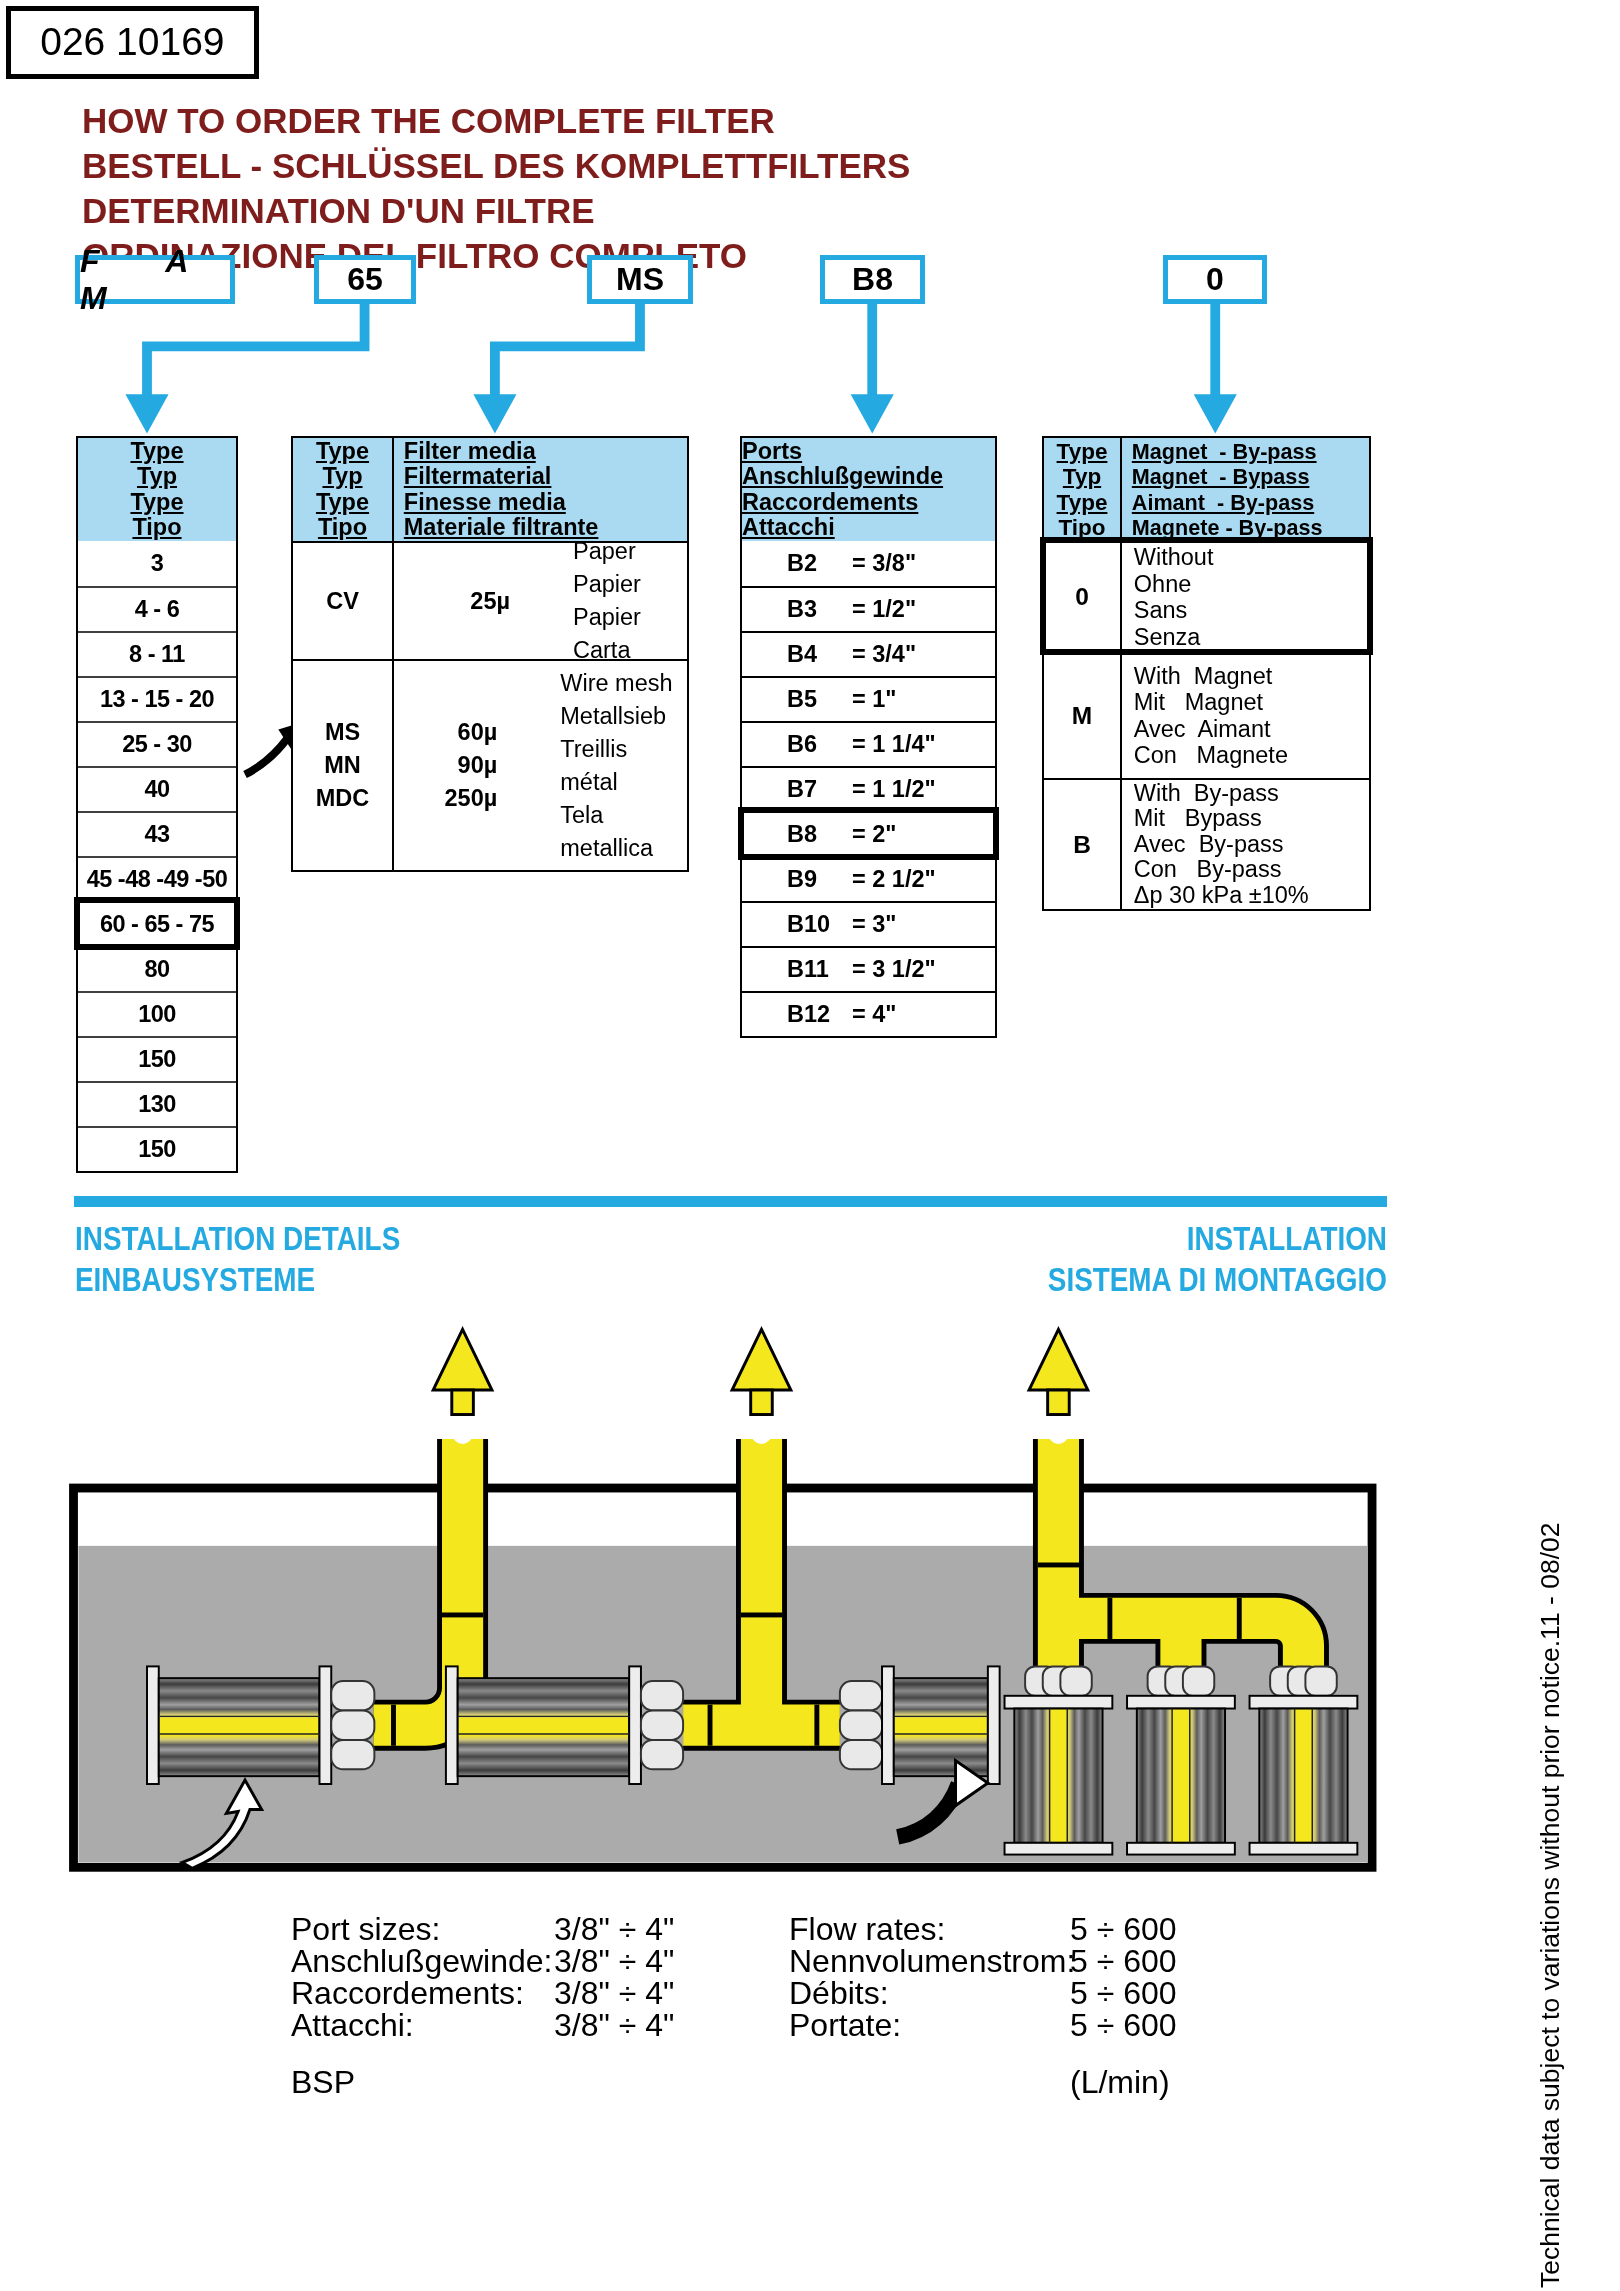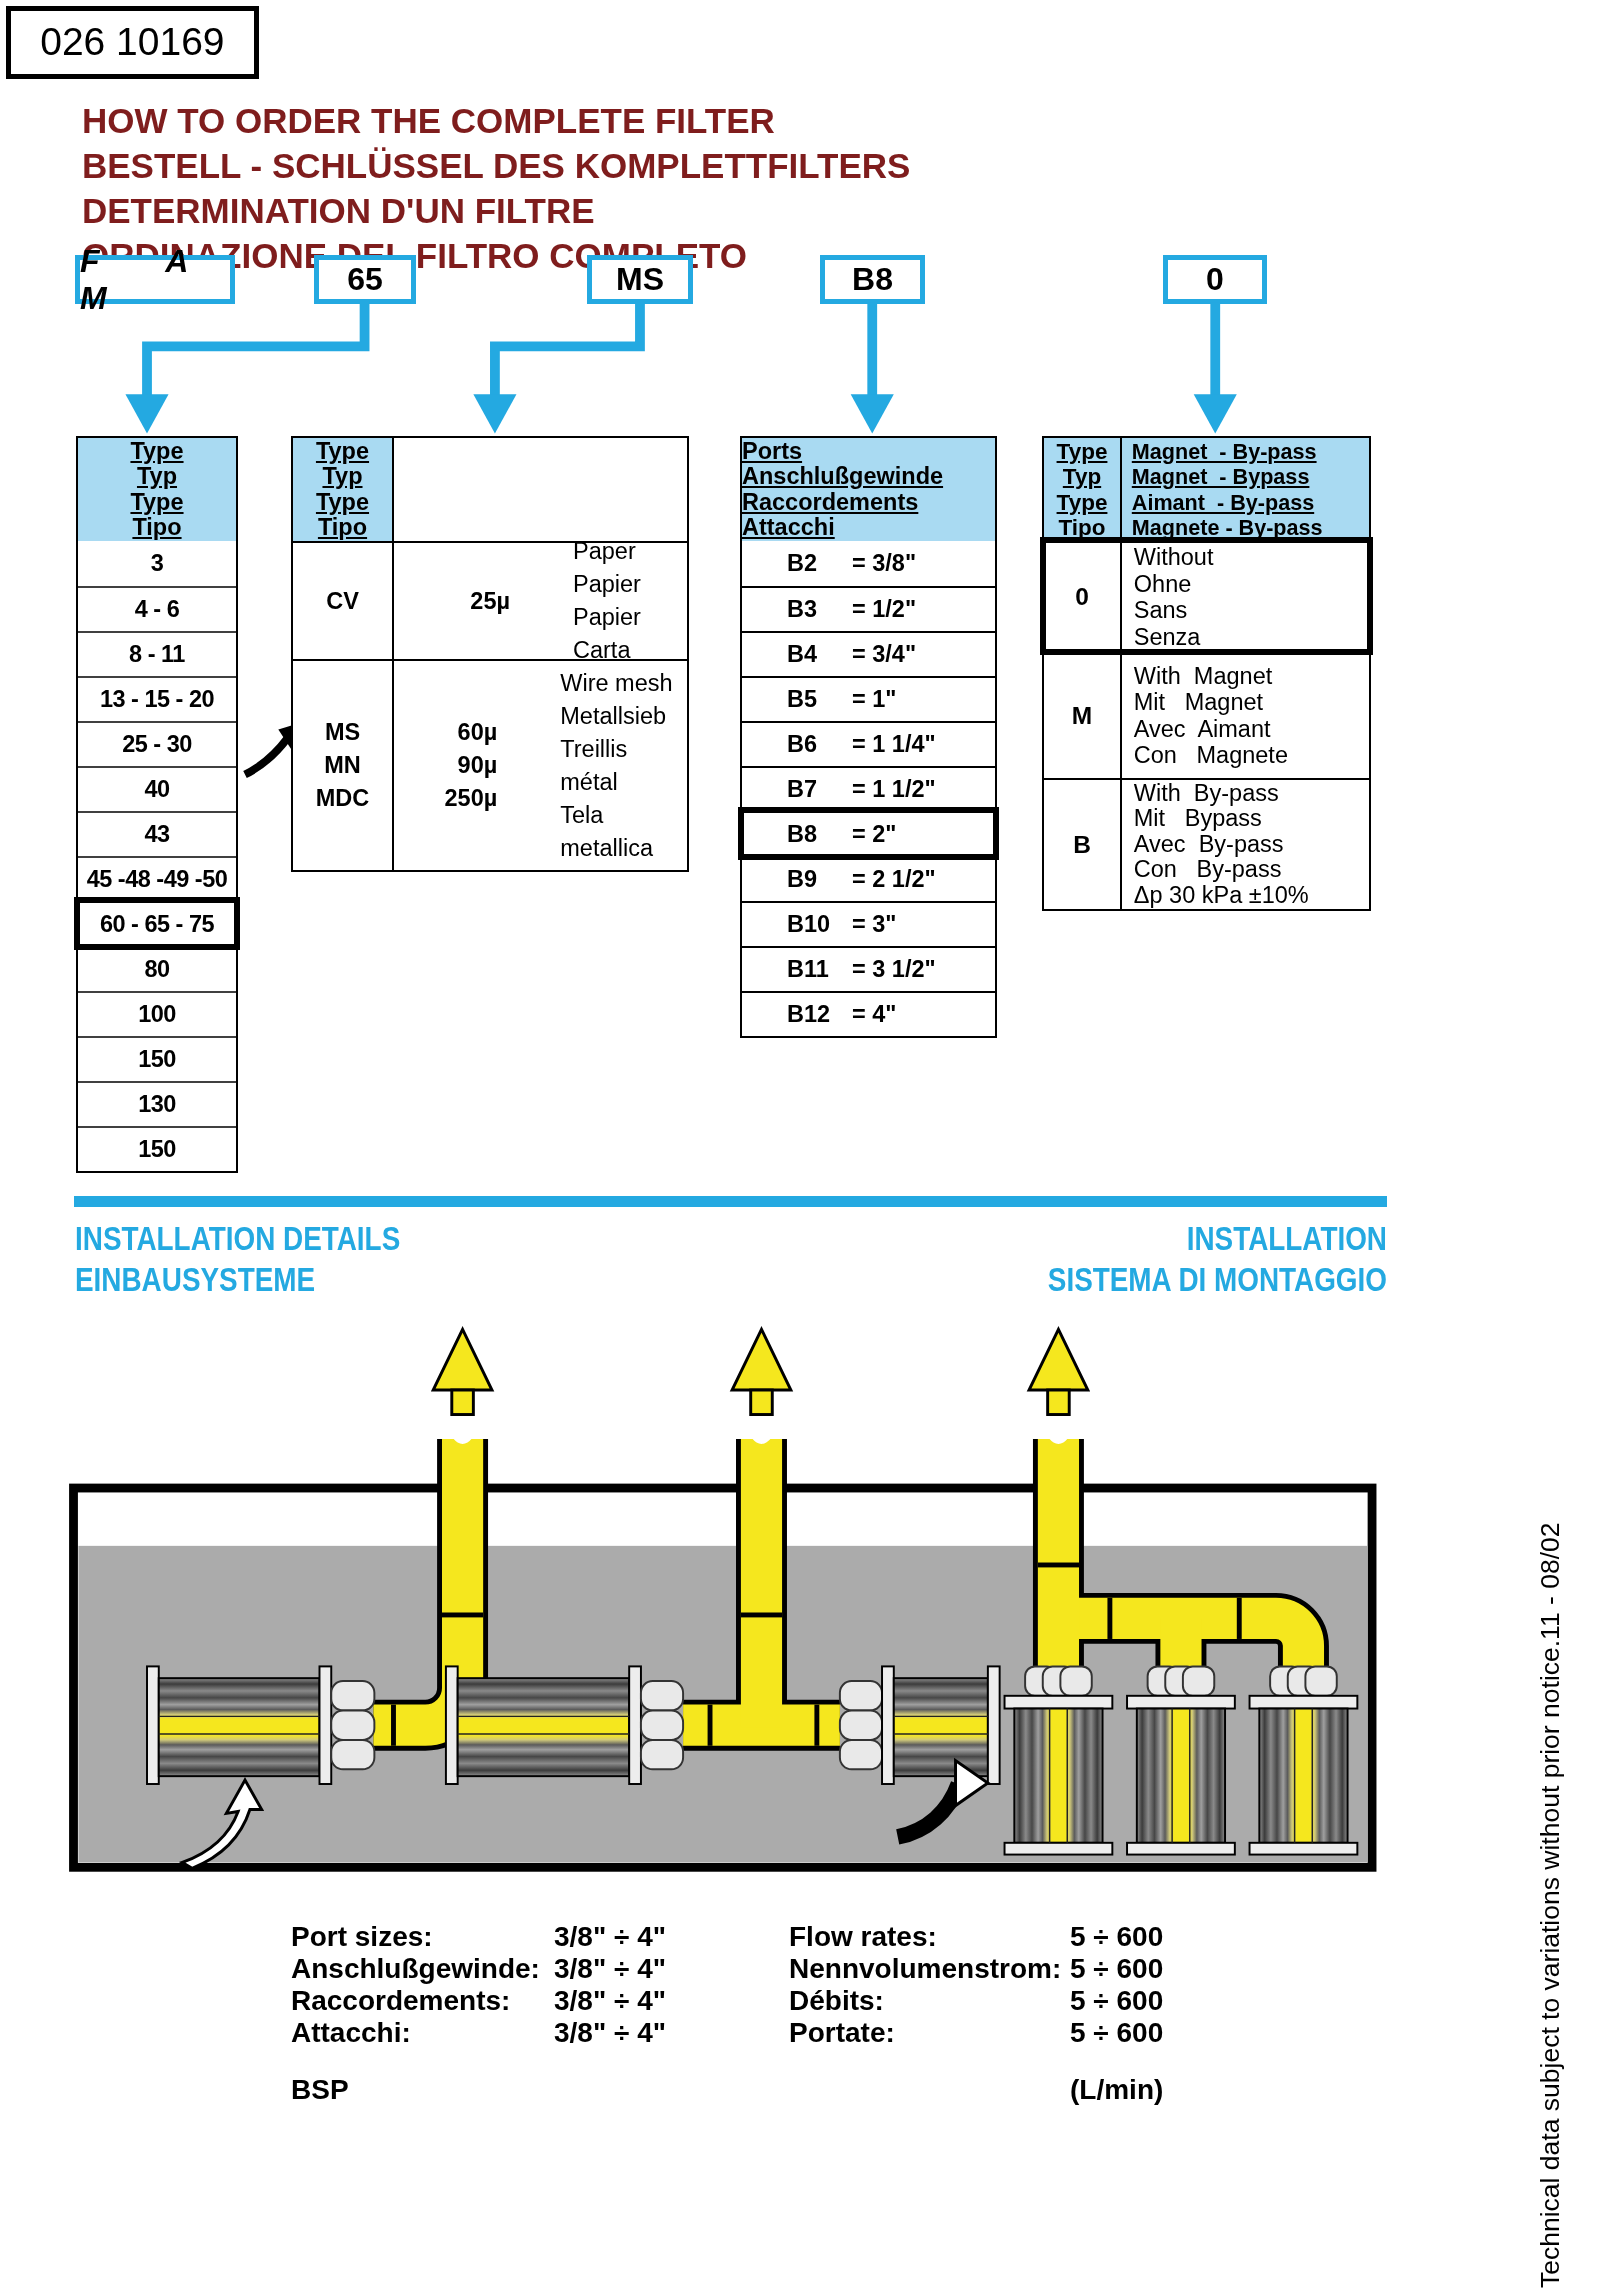--- a/index.html
+++ b/index.html
@@ -39,21 +39,21 @@
   .pcode{width:65px;text-align:left;}
   .mag div{line-height:26.5px;white-space:pre;}
   .magc2{align-items:flex-start;padding-left:11.8px;}
   .magcode{font-weight:700;font-size:24.5px;}
   
   .rule{position:absolute;left:74px;top:1196px;width:1313px;height:10.8px;background:#24A9E1;}
   .ih{position:absolute;color:#24A9E1;font-weight:700;font-size:34px;line-height:41px;}
   .ihl{left:75px;top:1218px;transform:scaleX(.82);transform-origin:left top;}
   .ihr{left:745px;top:1218px;width:642px;text-align:right;transform:scaleX(.82);transform-origin:right top;}
   
-  .specs{position:absolute;font-size:28px;font-weight:700;line-height:32px;margin-top:8px;}
+  .specs{position:absolute;font-size:32px;font-weight:400;line-height:32px;}
   .srow{display:flex;}
   .snote{margin-top:24.5px;}
   svg.layer{position:absolute;left:0;top:0;pointer-events:none;}
   .sidetext{position:absolute;left:1535px;top:2288px;width:804px;transform:rotate(-90deg);
             transform-origin:0 0;font-size:26.5px;white-space:nowrap;}
 </style>
 </head>
 <body>
 
 <div id="page">
@@ -135,20 +135,27 @@
   </div>
 
   <div class="tbl" style="left:291px;top:436px;width:398px">
     <div class="trow" style="height:103px">
       <div class="cell c1 hdrbg" style="width:101px">
 
       <div class="hline">Type</div>
           <div class="hline">Typ</div>
           <div class="hline">Type</div>
           <div class="hline">Tipo</div>
+        </div>
+      <div class="cell hdrbg leftal" style="flex:1;padding-left:9.8px">
+
+      <div class="hline">Filter media</div>
+          <div class="hline">Filtermaterial</div>
+          <div class="hline">Finesse media</div>
+          <div class="hline">Materiale filtrante</div>
         </div>
     </div>
     <div class="trow" style="height:118px">
       <div class="cell c1 codes" style="width:101px">
 
       <div>CV</div>
         </div>
       <div class="cell mediacell" style="flex:1">
         <div class="vals">
 

